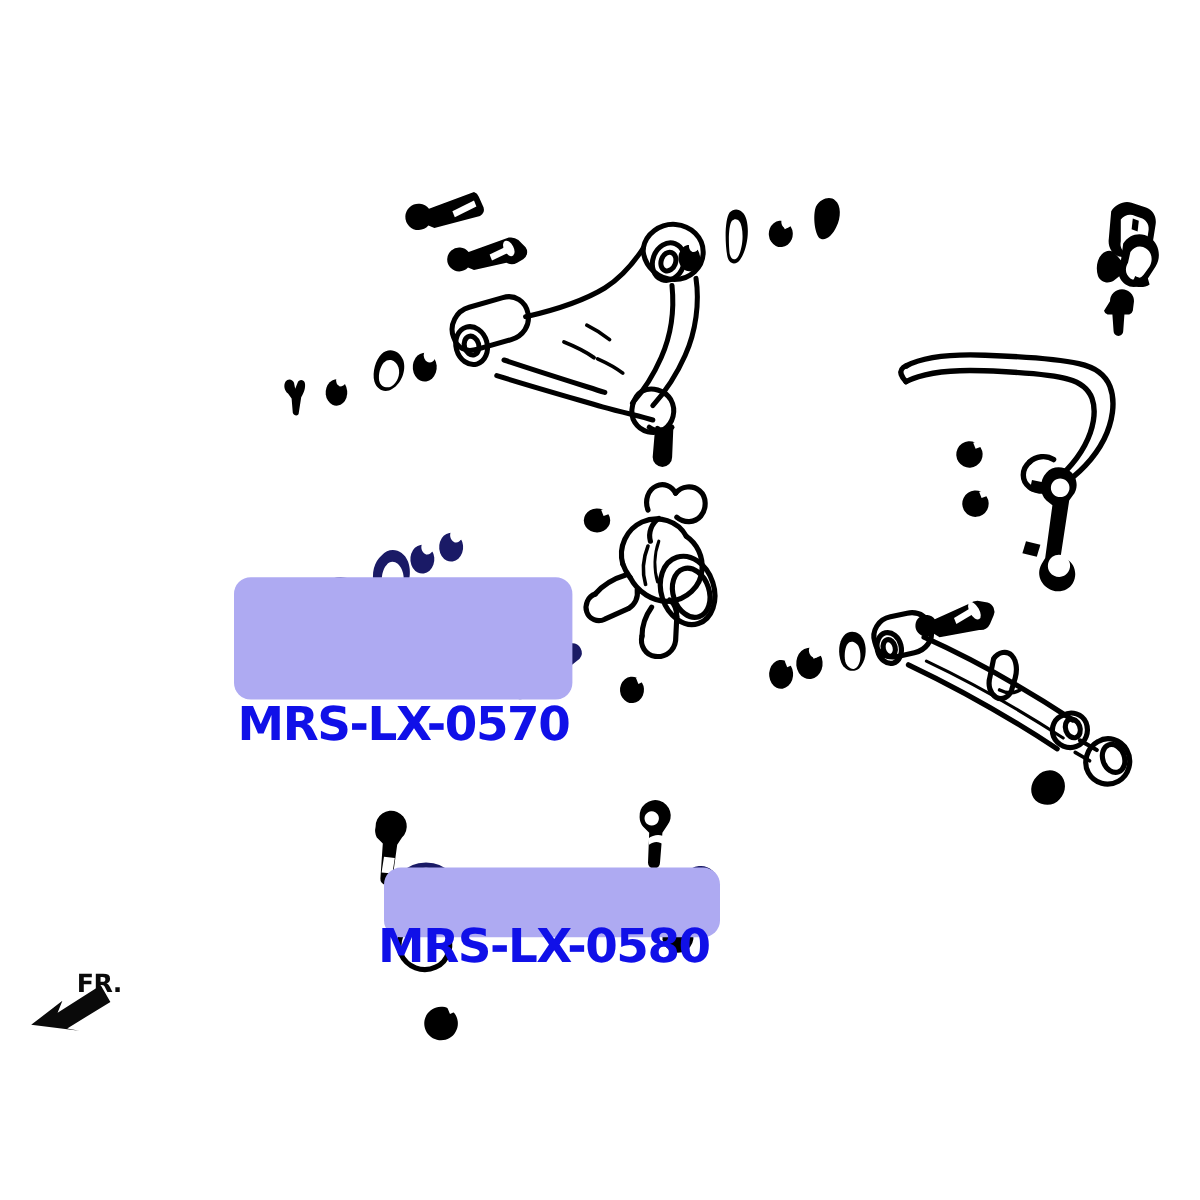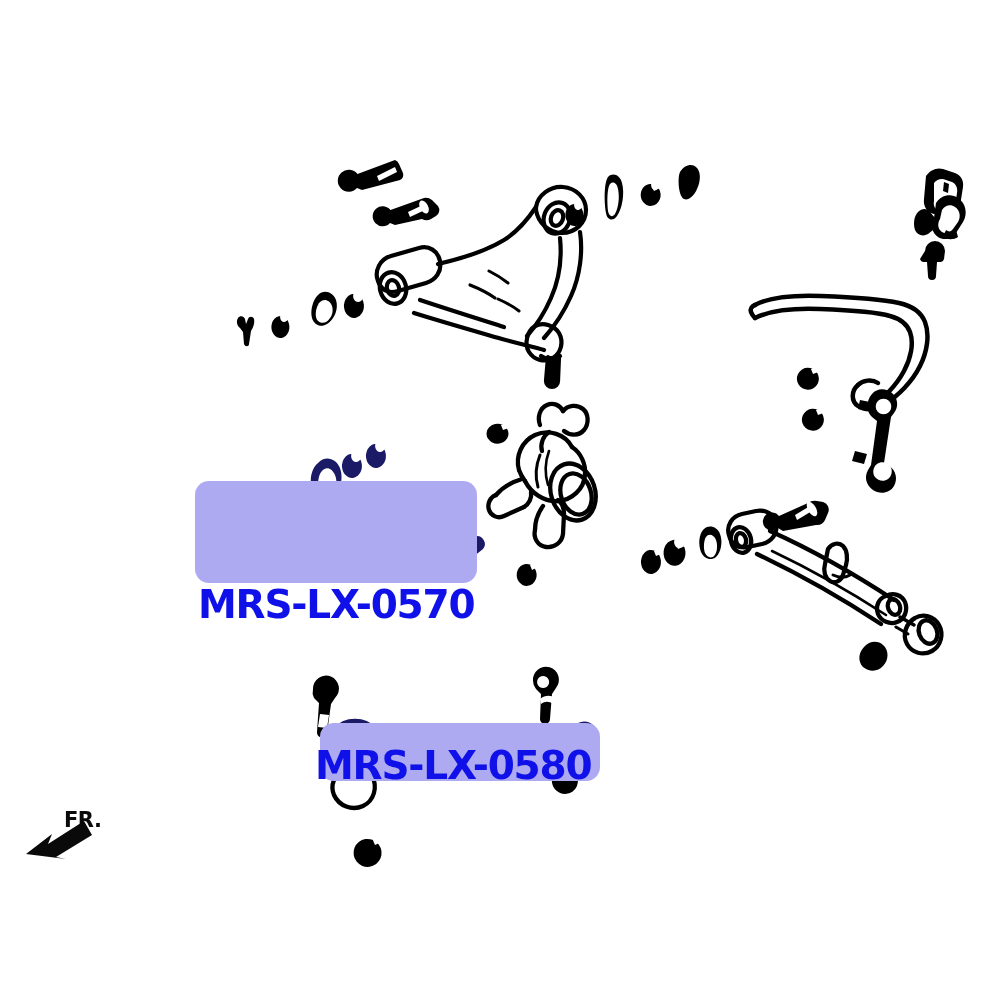--- a/index.html
+++ b/index.html
@@ -351,20 +351,20 @@
       <path d="M570,763 a6,6 0 1,0 0.2,0 Z" fill="#fff"></path>
       <path d="M566,772 l9,-4 3,6 -9,4 Z" fill="#fff"></path>
       <path d="M373,840 a14,14 0 1,1 -0.5,-0.2 Z" fill="#000"></path>
       <path d="M372,838 l11,-5 3,7 -11,5 Z" fill="#fff"></path>
     </g>
 
   </svg>
 
   <div class="part-label" id="label-0570" style="left: 198px; top: 585px; color: rgb(16, 16, 232);">MRS-LX-0570</div>
 
-  <div class="part-label" id="label-0580" style="left: 315px; top: 746px; color: rgb(16, 16, 232);">MRS-LX-0580</div>
+  <div class="part-label" id="label-0580" style="left: 315px; top: 770px; color: rgb(16, 16, 232);">MRS-LX-0580</div>
 
   <svg id="fr-indicator" viewBox="0 0 120 52" xmlns="http://www.w3.org/2000/svg">
     <path d="M4,36 L30,16 L26,26 L62,3 L70,17 L34,39 L44,41 Z" fill="#0a0a0a"></path>
   </svg>
   <div id="fr-text">FR.</div>
 
 </div>
 
 </body></html>

